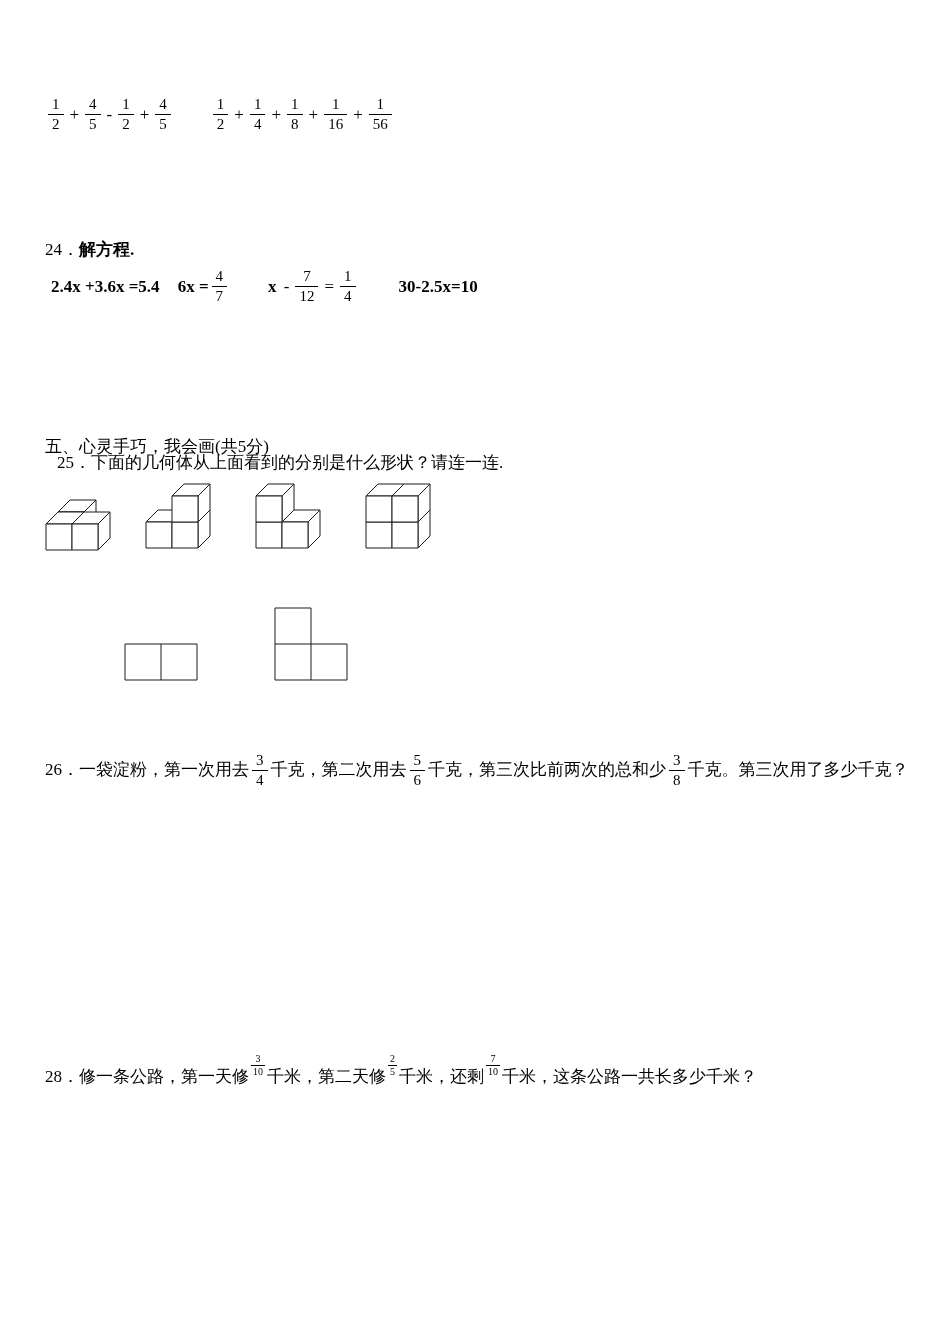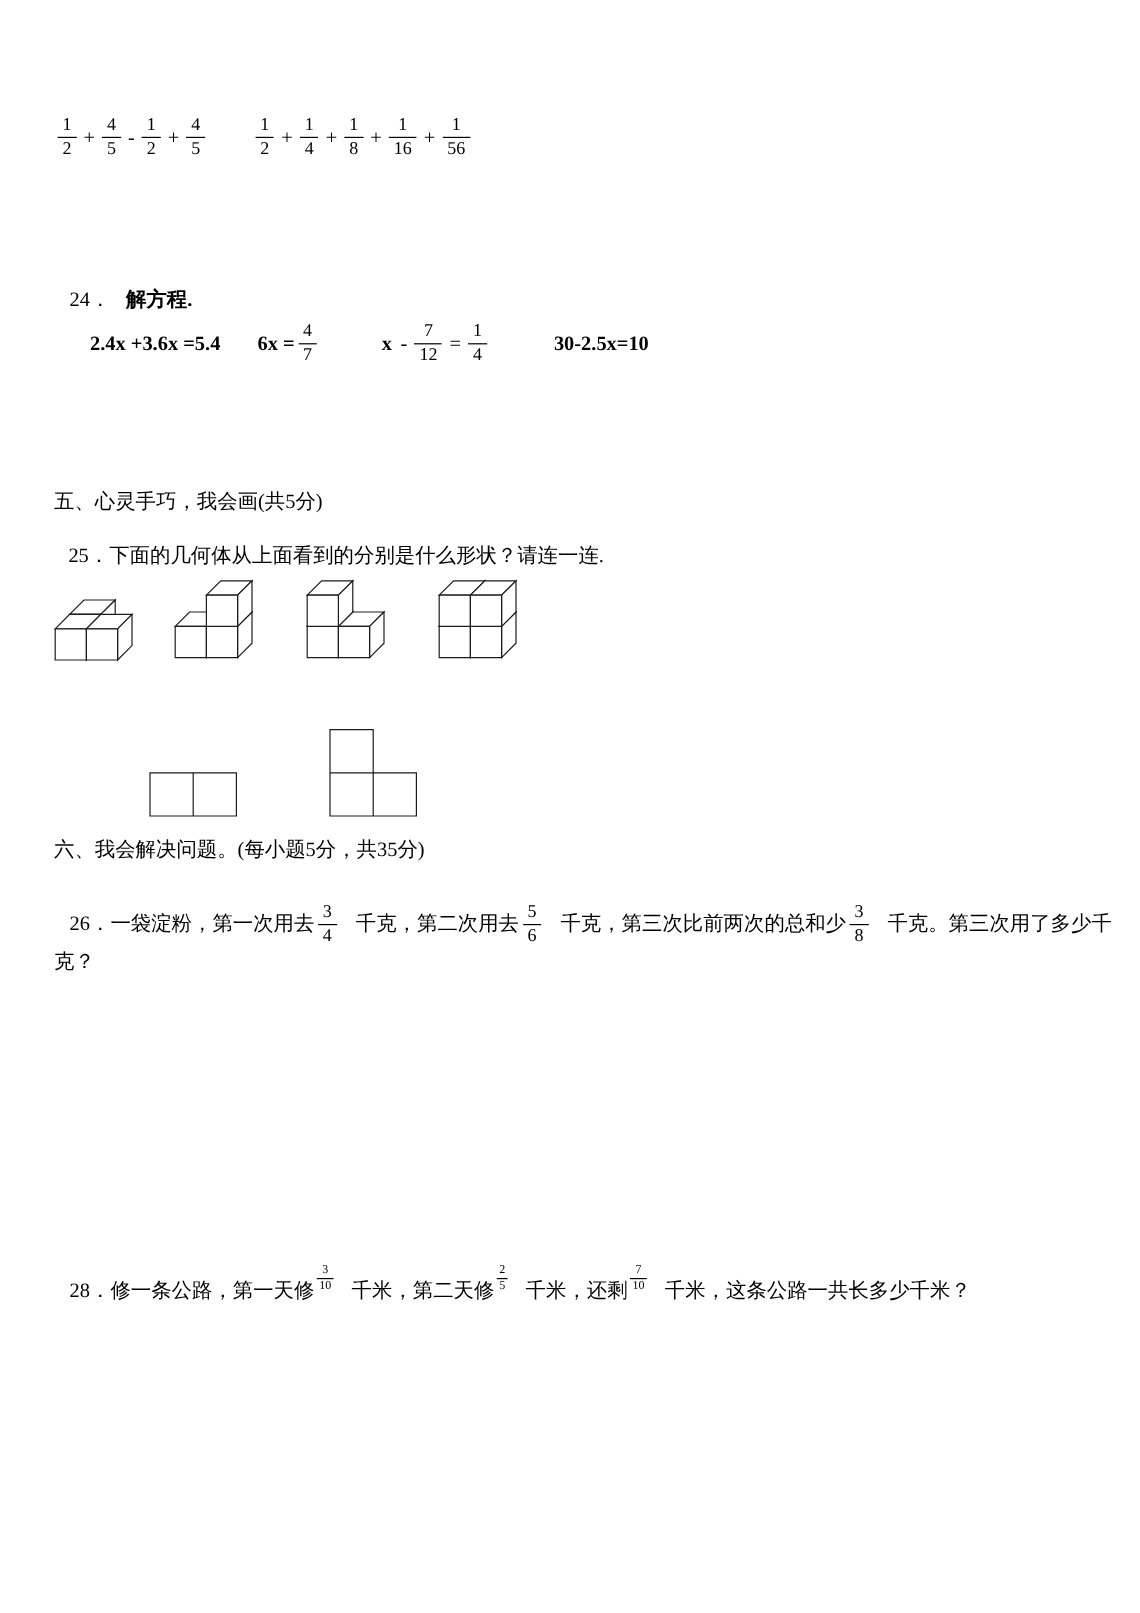--- a/index.html
+++ b/index.html
@@ -16,33 +16,33 @@
   .abs { position:absolute; }
 
   
   .frac { display:inline-block; vertical-align:middle; text-align:center; margin:0 3px; font-size:15px; }
   .frac .num { display:block; padding:0 4px 1px; border-bottom:1px solid #000; line-height:1.15; }
   .frac .den { display:block; padding:1px 4px 0; line-height:1.15; }
   .frac-small { font-size:10px; vertical-align:7px; margin:0 2px; }
   .frac-small .num { padding:0 2px 0; }
   .frac-small .den { padding:0 2px 0; }
 
-  .seg { white-space:pre-wrap;margin-left:13px; }
+  .seg { white-space:pre-wrap; }
   .seg.b { font-weight:bold; }
   .seg.op { margin:0 3px; }
 
   .expr-row { top:96px; left:45px; display:flex; gap:36px; align-items:center; }
   .q24-label { top:238px; left:45px; }
-  .equations-row { top:268px; left:62px; display:flex; align-items:center; }
+  .equations-row { top:268px; left:51px; display:flex; align-items:center; }
   .equation { white-space:nowrap; display:inline-flex; align-items:center; }
   .eq-0 { margin-right:18px; }
   .eq-1 { margin-right:38px; }
   .eq-2 { margin-right:40px; }
 
-  .sec5-title { top:406px; left:45px; }
+  .sec5-title { top:435px; left:45px; }
   .q25-text  { top:451px; left:57px; }
 
   .figures-row { top:480px; left:45px; display:flex; align-items:flex-end; gap:30px; height:74px; }
   .figure { line-height:0; }
 
   .shape-a { left:124px; top:643px; line-height:0; }
   .shape-b { left:274px; top:607px; line-height:0; }
 
   .sec6-title { top:696px; left:45px; }
   .q26-line { top:752px; left:45px; white-space:nowrap; }
@@ -206,20 +206,19 @@
     </svg>
   </div>
   <div class="abs shape-b">
     <svg width="76" height="76" viewBox="0 0 76 76">
       <path d="M1,1 h36 v36 h36 v36 h-72 Z"></path>
       <path class="line" d="M1,37 h36"></path>
       <path class="line" d="M37,37 v36"></path>
     </svg>
   </div>
 
-  <div class="abs sec6-title">六、我会解决问题。(每小题5分，共35分)</div>
 
   <div class="abs q26-line"><span class="seg">26．一袋淀粉，第一次用去</span><span class="frac"><span class="num">3</span><span class="den">4</span></span><span class="seg">千克，第二次用去</span><span class="frac"><span class="num">5</span><span class="den">6</span></span><span class="seg">千克，第三次比前两次的总和少</span><span class="frac"><span class="num">3</span><span class="den">8</span></span><span class="seg">千克。第三次用了多少千克？</span></div>
 
 
   <div class="abs q28-line"><span class="seg">28．修一条公路，第一天修</span><span class="frac frac-small"><span class="num">3</span><span class="den">10</span></span><span class="seg">千米，第二天修</span><span class="frac frac-small"><span class="num">2</span><span class="den">5</span></span><span class="seg">千米，还剩</span><span class="frac frac-small"><span class="num">7</span><span class="den">10</span></span><span class="seg">千米，这条公路一共长多少千米？</span></div>
 
 </div>
 
 </body></html>

